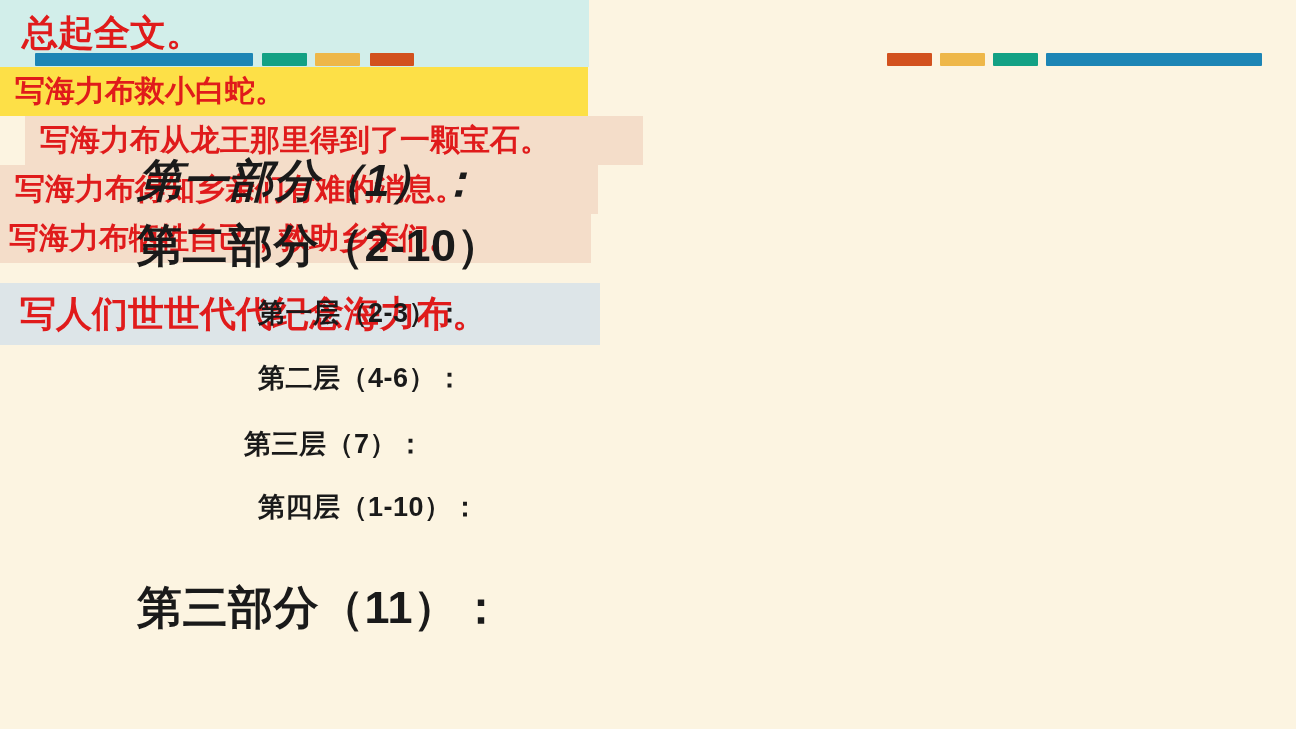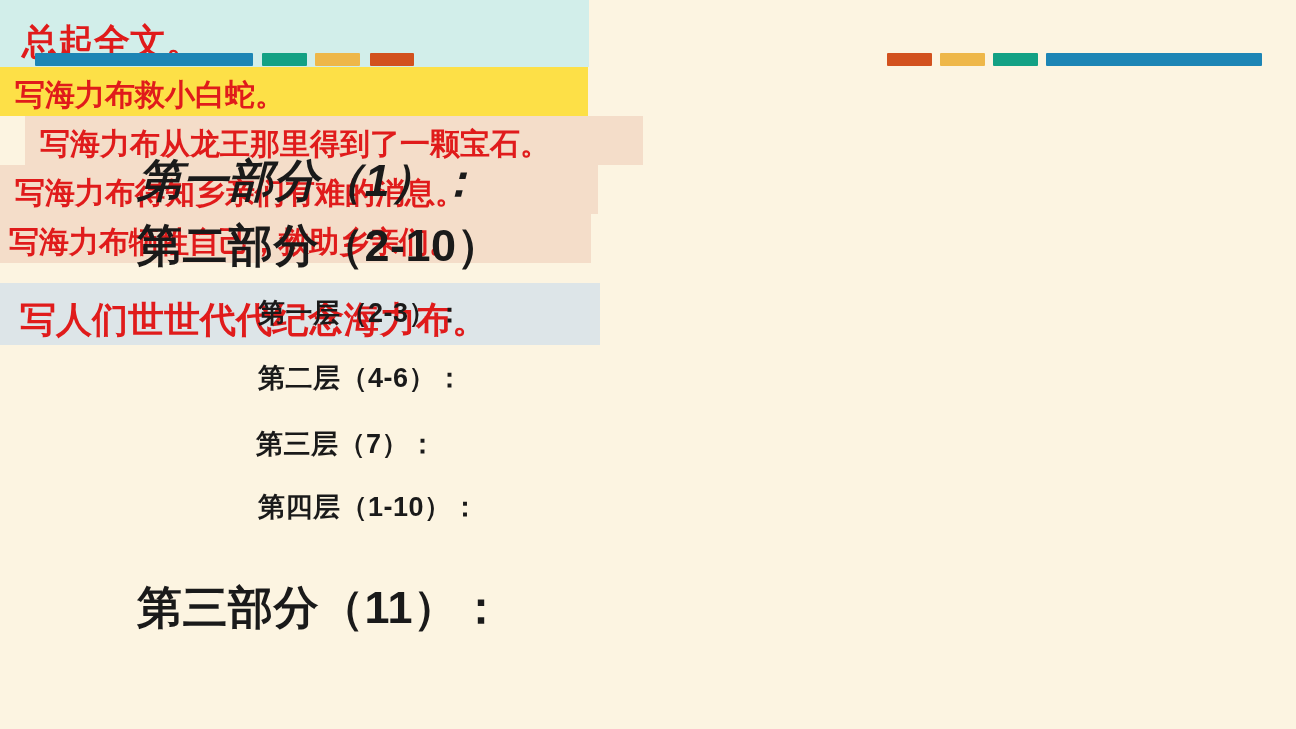--- a/index.html
+++ b/index.html
@@ -57,21 +57,21 @@
     font-size: 45px;
     line-height: 1;
   }
   .label-minor {
     font-size: 27px;
     line-height: 1;
   }
 
   .hl {
     display: flex;
-    align-items: flex-end;
+    align-items: center;
     color: #e01b1b;
     font-weight: 700;
     white-space: nowrap;
     box-sizing: border-box;
   }
   .hl-text {
     font-weight: 700;
   }
 
   
@@ -112,21 +112,21 @@
     padding-left: 20px;
     font-size: 36px;
     margin-top: 20px;
   }
 
   
   #lbl-1 { left: 137px; top: 158px; font-style: italic; }
   #lbl-2 { left: 137px; top: 223px; }
   #lbl-3 { left: 258px; top: 300px; }
   #lbl-4 { left: 258px; top: 365px; }
-  #lbl-5 { left: 256px; top: 431px; }
+  #lbl-5 { left: 244px; top: 431px; }
   #lbl-6 { left: 258px; top: 494px; }
   #lbl-7 { left: 137px; top: 585px; }
 </style>
 </head>
 <body>
 
 <div class="slide-body">
 
   <div class="deco-bar deco-left-blue" style="background:#1d85b5"></div>
   <div class="deco-bar deco-left-teal" style="background:#13a184"></div>

